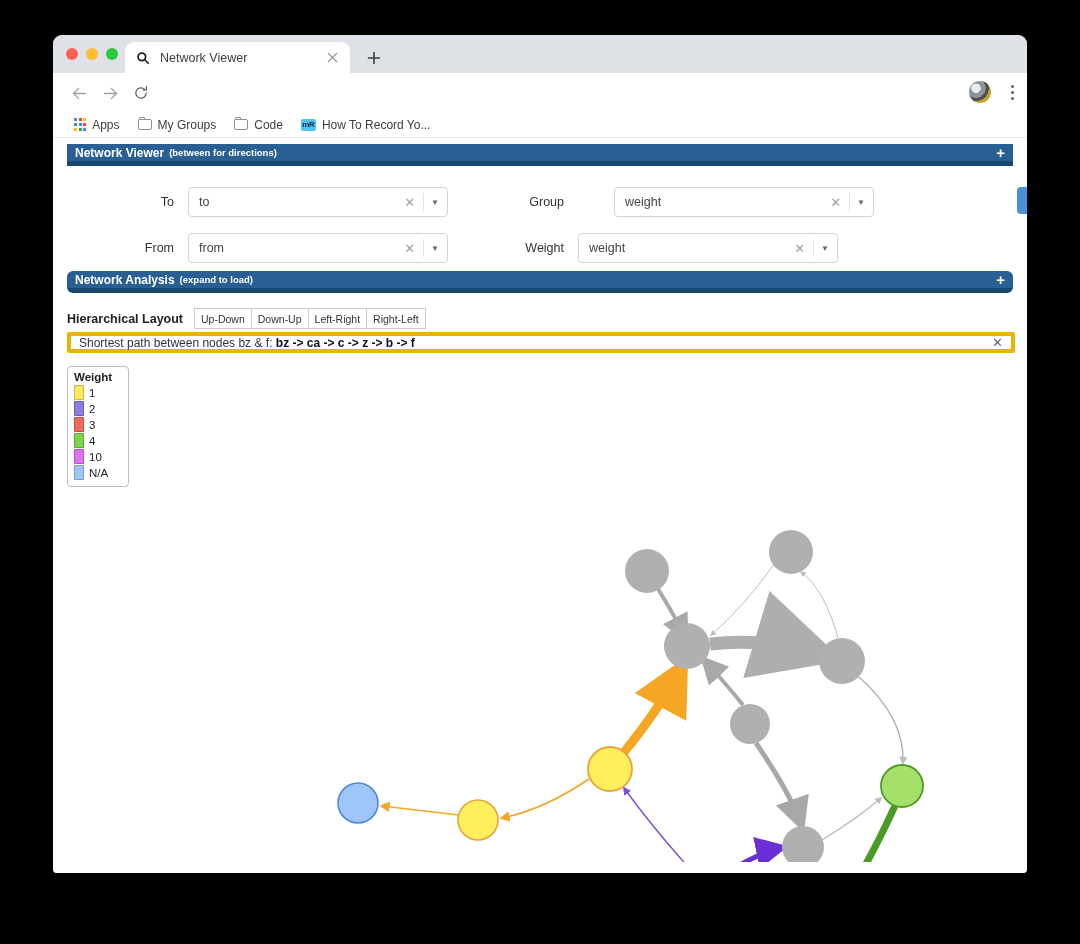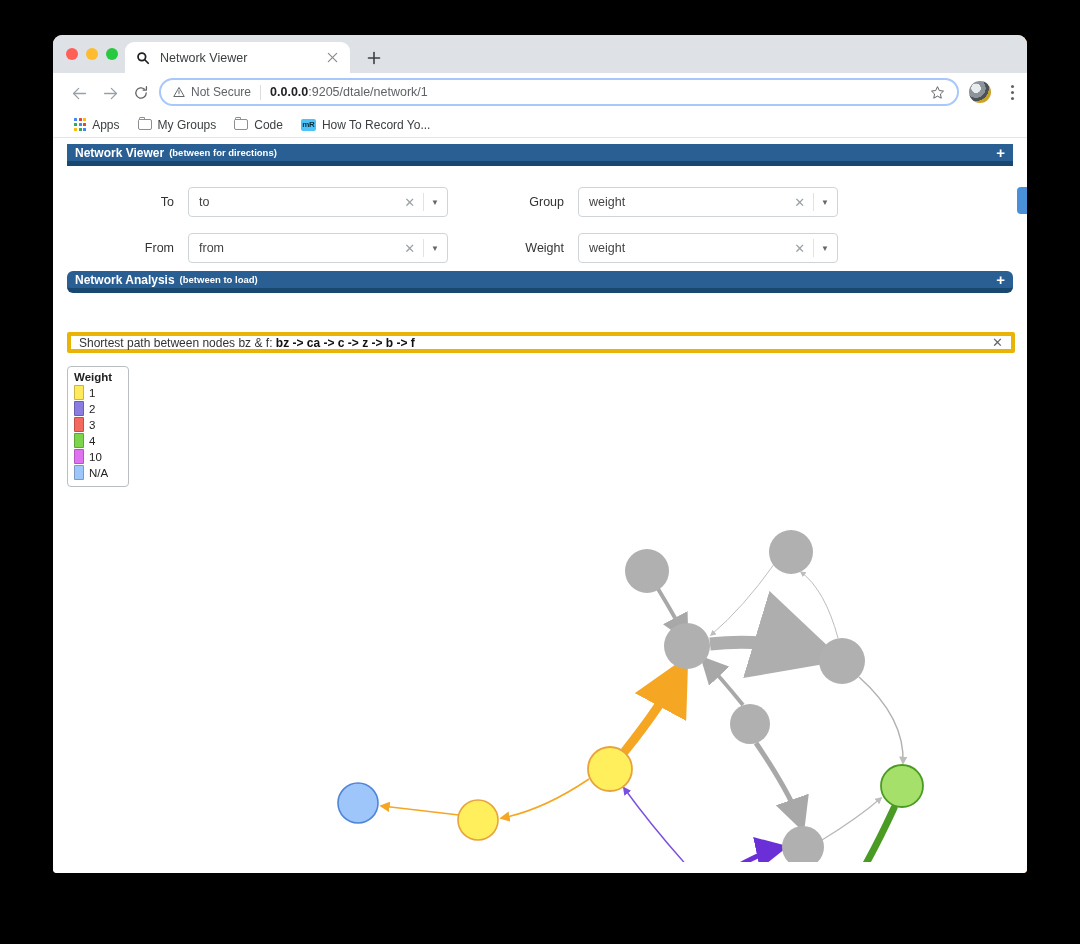--- a/index.html
+++ b/index.html
@@ -164,37 +164,20 @@
           <polyline points="11,4 17,10 11,16"></polyline>
       </svg>
     </div>
     <div class="navbtn rel">
       <svg width="16" height="16" viewBox="0 0 20 20" fill="none" stroke="currentColor" stroke-width="1.6" stroke-linecap="round">
         <path d="M16.5 10a6.5 6.5 0 1 1-2.1-4.8"></path>
           <polyline points="16.8,2.2 16.8,6.4 12.6,6.4" stroke-linejoin="round"></polyline>
       </svg>
     </div>
 
-    <div class="omnibox">
-      <span class="omni-warn">
-        <svg width="12" height="12" viewBox="0 0 16 16" fill="none" stroke="#5f6368" stroke-width="1.3" stroke-linejoin="round">
-          <path d="M8 2 L15 14 L1 14 Z"></path>
-            <line x1="8" y1="6.3" x2="8" y2="10" stroke-linecap="round"></line>
-          <circle cx="8" cy="11.9" r=".55" fill="#5f6368" stroke="none"></circle>
-        </svg>
-        <span>Not Secure</span>
-      </span>
-      <span class="omni-sep"></span>
-      <span class="omni-url"><b>0.0.0.0</b><span>:9205/dtale/network/1</span></span>
-      <span class="omni-star">
-        <svg width="15" height="15" viewBox="0 0 20 20" fill="none" stroke="#5f6368" stroke-width="1.3" stroke-linejoin="round">
-          <polygon points="10,2.2 12.4,7.4 18,8.1 13.9,12 15,17.6 10,14.8 5,17.6 6.1,12 2,8.1 7.6,7.4"></polygon>
-        </svg>
-      </span>
-    </div>
 
     <div class="avatar"></div>
     <div class="kebab">
         <i></i>
         <i></i>
         <i></i>
       </div>
   </div>
 
   <div class="bookmarks">
@@ -249,21 +232,21 @@
       <div class="fieldrow" style="left:0;top:55px;">
         <span class="flabel" style="width:107px;margin-right:14px;">From</span>
         <span class="select" style="width:260px;">
           <span class="sval">from</span>
           <span class="sclear">✕</span>
           <span class="sep-v"></span>
           <span class="scaret">▼</span>
         </span>
       </div>
 
-      <div class="fieldrow" style="left:405px;top:9px;">
+      <div class="fieldrow" style="left:405px;top:9px;gap:36px;">
         <span class="flabel" style="width:92px;margin-right:14px;">Group</span>
         <span class="select" style="width:260px;">
           <span class="sval">weight</span>
           <span class="sclear">✕</span>
           <span class="sep-v"></span>
           <span class="scaret">▼</span>
         </span>
       </div>
 
       <div class="fieldrow" style="left:405px;top:55px;">
@@ -273,24 +256,33 @@
           <span class="sclear">✕</span>
           <span class="sep-v"></span>
           <span class="scaret">▼</span>
         </span>
       </div>
       <div class="load-btn">Load</div>
     </div>
 
     <div class="panel-head" id="analysis-head">
       <span class="ph-title">Network Analysis</span>
-      <span class="ph-sub">(between to load)</span>
+      <span class="ph-sub">(expand to load)</span>
       <span class="ph-plus">+</span>
     </div>
 
+    <div class="hl-row">
+      <span class="hl-title">Hierarchical Layout</span>
+      <span class="btn-group">
+        <span class="hbtn">Up-Down</span>
+        <span class="hbtn">Down-Up</span>
+        <span class="hbtn">Left-Right</span>
+        <span class="hbtn">Right-Left</span>
+      </span>
+    </div>
 
     <div class="path-bar">
       <span class="ptext"><span>Shortest path between nodes bz &amp; f: </span><b>bz -&gt; ca -&gt; c -&gt; z -&gt; b -&gt; f</b></span>
       <span class="pclose">✕</span>
     </div>
 
     <div class="legend">
       <div class="lg-title">Weight</div>
       <div class="lg-item">
         <span class="lg-sw" style="background:#ffe95c"></span>

